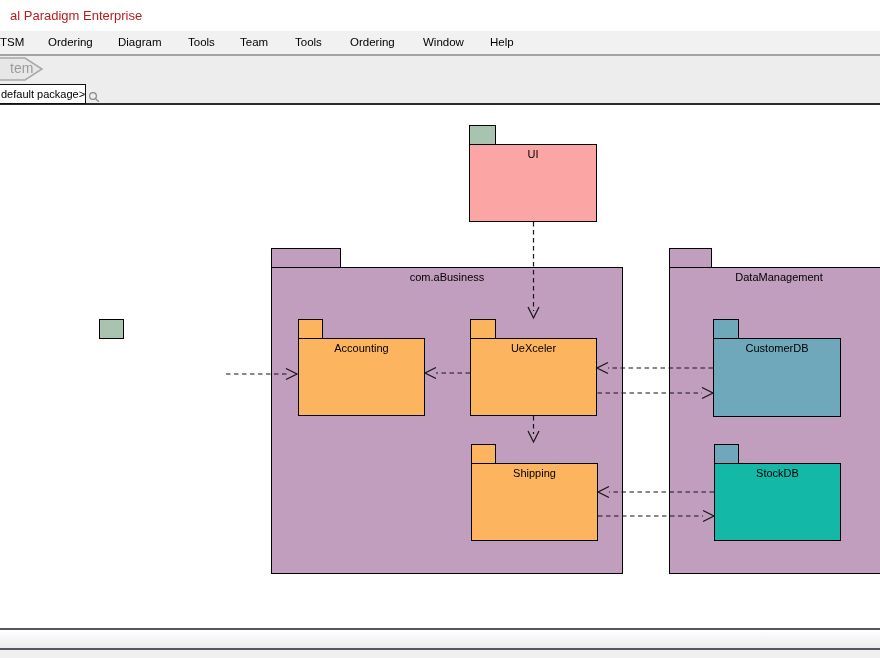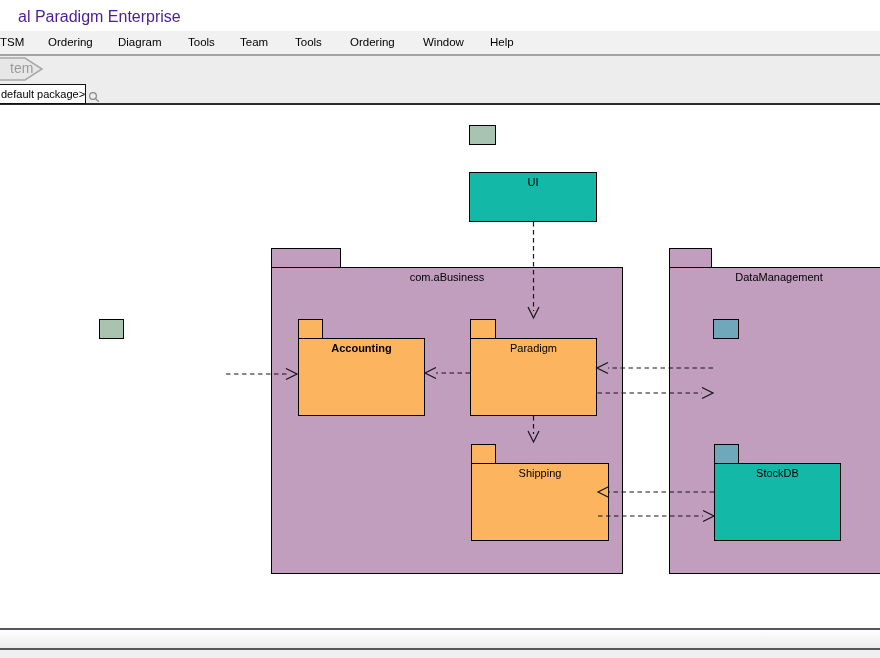--- a/index.html
+++ b/index.html
@@ -4,21 +4,21 @@
 <style>
   html,body{margin:0;padding:0;}
   body{
     width:880px;height:658px;position:relative;overflow:hidden;
     background:#ffffff;
     font-family:"Liberation Sans", sans-serif;
     -webkit-font-smoothing:antialiased;
   }
   
   .titlebar{position:absolute;left:0;top:0;width:880px;height:31px;background:#ffffff;}
-  .title-text{position:absolute;left:18px;top:8px;font-size:16px;color:#4c1d95;white-space:nowrap;}
+  .title-text{position:absolute;left:10px;top:8px;font-size:13px;color:#b91c1c;white-space:nowrap;}
   .menubar{position:absolute;left:0;top:31px;width:880px;height:23px;background:#f1f1f1;border-bottom:2px solid #a3a3a3;}
   .menu-item{position:absolute;top:5px;font-size:11.5px;color:#000;white-space:nowrap;cursor:default;}
   .band{position:absolute;left:0;top:56px;width:880px;height:47px;background:#ededed;border-bottom:2px solid #2b2b2b;}
   .diagram-tab-wrap{position:absolute;left:-8px;top:57px;width:60px;height:24px;}
   .diagram-tab-label{position:absolute;left:10px;top:60px;font-size:14px;color:#9b9b9b;white-space:nowrap;}
   .breadcrumb-box{
     position:absolute;left:-6px;top:84px;width:92px;height:20px;box-sizing:border-box;
     background:#ffffff;border:1px solid #111;font-size:11px;line-height:18px;
     padding-left:6px;color:#000;white-space:nowrap;overflow:hidden;
   }
@@ -85,52 +85,55 @@
 
 <div class="pkg" style="left:669px;top:248px;width:220px;height:326px;">
   <div class="pkg-tab" style="width: 43px; background-color: rgb(193, 157, 190);"></div>
   <div class="pkg-body" style="background-color: rgb(193, 157, 190);">
     <span class="pkg-label">DataManagement</span>
   </div>
 </div>
 
 <div class="pkg" style="left:469px;top:125px;width:128px;height:97px;">
   <div class="pkg-tab" style="width: 27px; background-color: rgb(169, 195, 177);"></div>
-  <div class="pkg-body" style="background-color: #14b8a6; margin-top: 28px;">
+  <div class="pkg-body" style="background-color: #fca5a5;">
     <span class="pkg-label">UI</span>
   </div>
 </div>
 
 <div class="pkg" style="left:99px;top:319px;width:127px;height:97px;">
   <div class="pkg-tab" style="width: 25px; background-color: rgb(169, 195, 177);"></div>
 </div>
 
-<div class="pkg" style="left:298px;top:319px;width:127px;height:97px;font-weight:bold;">
+<div class="pkg" style="left:298px;top:319px;width:127px;height:97px;">
   <div class="pkg-tab" style="width: 25px; background-color: rgb(252, 180, 95);"></div>
   <div class="pkg-body" style="background-color: rgb(252, 180, 95);">
     <span class="pkg-label">Accounting</span>
   </div>
 </div>
 
 <div class="pkg" style="left:470px;top:319px;width:127px;height:97px;">
   <div class="pkg-tab" style="width: 26px; background-color: rgb(252, 180, 95);"></div>
   <div class="pkg-body" style="background-color: rgb(252, 180, 95);">
-    <span class="pkg-label">Paradigm</span>
+    <span class="pkg-label">UeXceler</span>
   </div>
 </div>
 
-<div class="pkg" style="left:471px;top:444px;width:138px;height:97px;">
+<div class="pkg" style="left:471px;top:444px;width:127px;height:97px;">
   <div class="pkg-tab" style="width: 25px; background-color: rgb(252, 180, 95);"></div>
   <div class="pkg-body" style="background-color: rgb(252, 180, 95);">
     <span class="pkg-label">Shipping</span>
   </div>
 </div>
 
 <div class="pkg" style="left:713px;top:319px;width:128px;height:98px;">
   <div class="pkg-tab" style="width: 26px; background-color: rgb(111, 168, 186);"></div>
+  <div class="pkg-body" style="background-color: rgb(111, 168, 186);">
+    <span class="pkg-label">CustomerDB</span>
+  </div>
 </div>
 
 <div class="pkg" style="left:714px;top:444px;width:127px;height:97px;">
   <div class="pkg-tab" style="width: 25px; background-color: rgb(111, 168, 186);"></div>
   <div class="pkg-body" style="background-color: #14b8a6;">
     <span class="pkg-label">StockDB</span>
   </div>
 </div>
 
 <svg class="dep-svg" width="880" height="658" viewBox="0 0 880 658">

